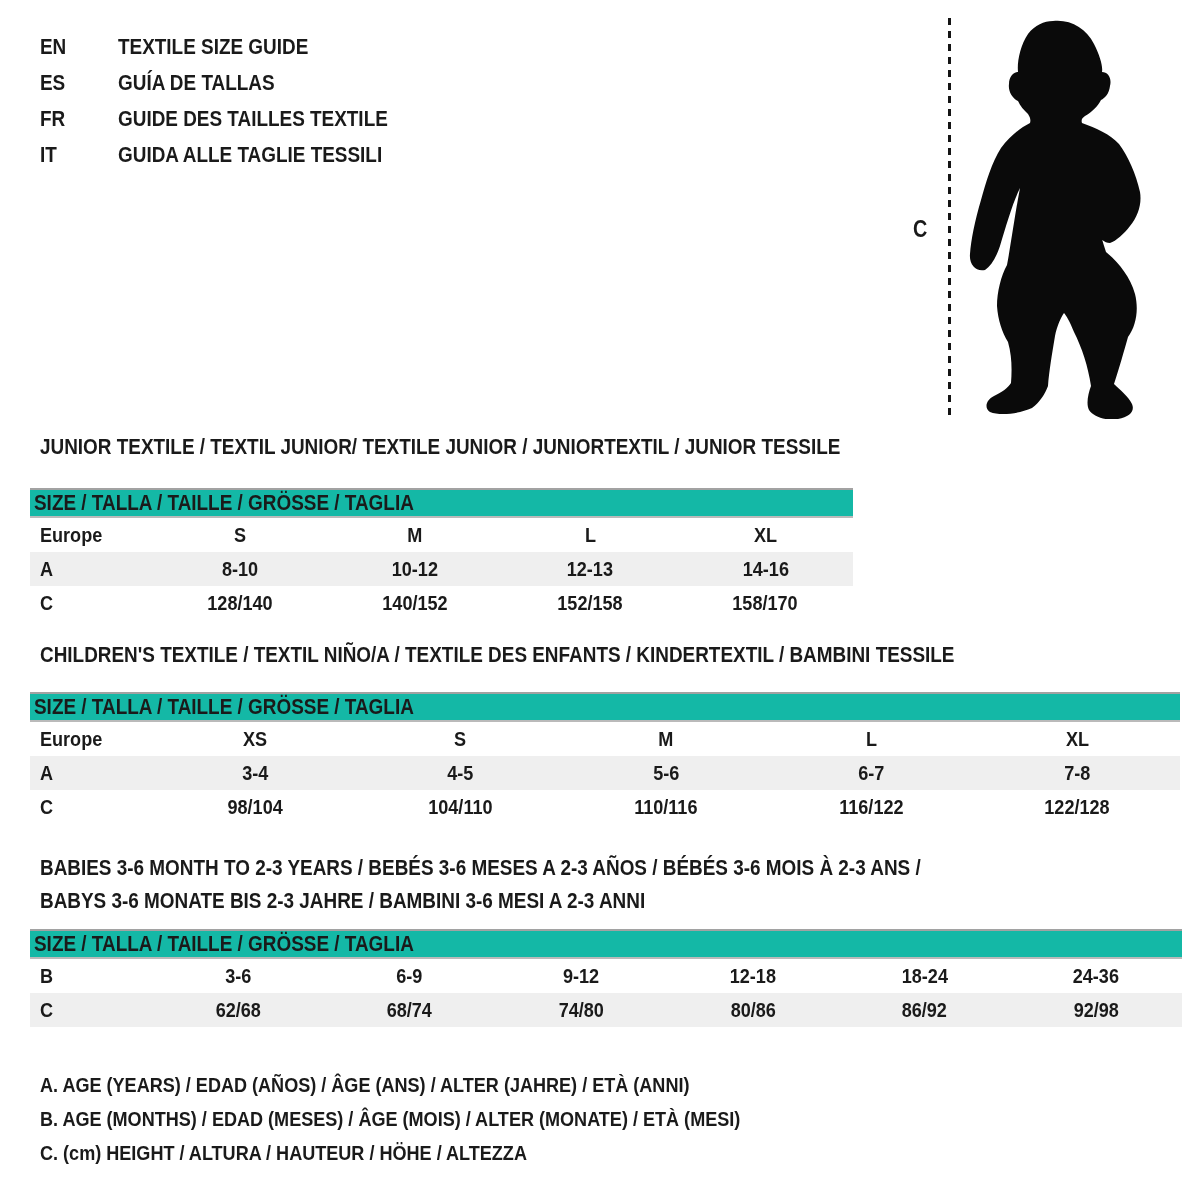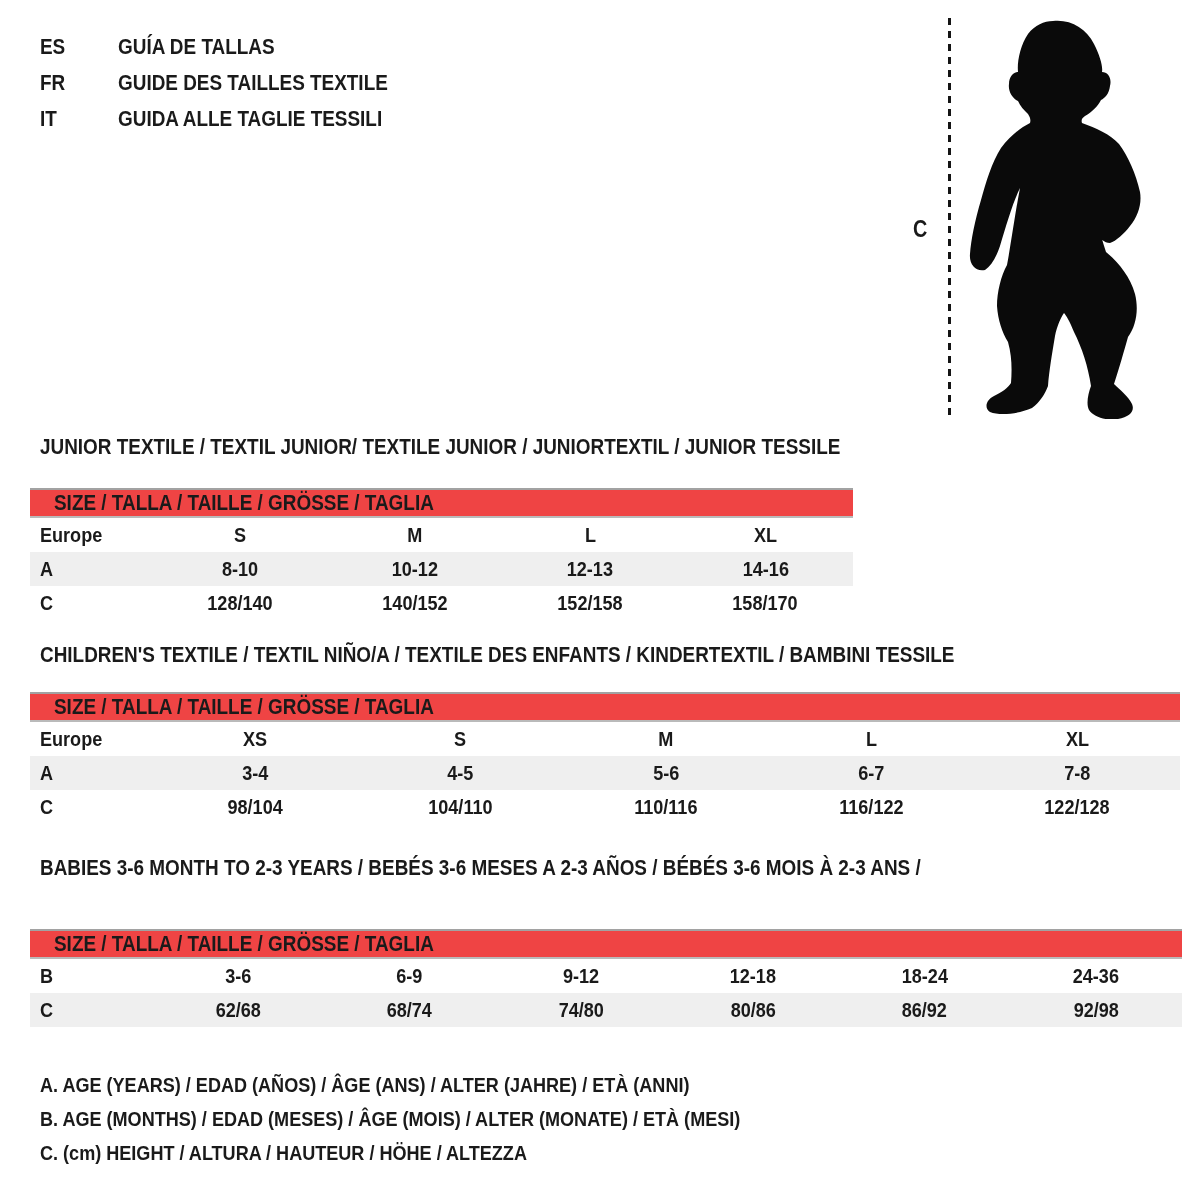--- a/index.html
+++ b/index.html
@@ -37,43 +37,47 @@
   #babies-title   { top: 851px; line-height: 33px; }
 
   
   .size-table { position: absolute; left: 30px; }
   #junior-table   { top: 488px; width: 823px; }
   #children-table { top: 692px; width: 1150px; }
   #babies-table   { top: 929px; width: 1152px; }
 
   .bar {
     height: 26px;
-    background: #ef4444;
+    background: #14b8a6;
     border-top: 2px solid #a2a2a2;
     border-bottom: 2px solid #bababa;
     display: flex; align-items: center;
-    padding-left: 24px;
+    padding-left: 4px;
     font-size: 22px;
     box-sizing: content-box;
   }
   .row { display: flex; height: 34px; align-items: center; font-size: 21px; justify-content: center; }
   .row.shade { background: #efefef; }
   .cell-label { width: 112px; padding-left: 10px; display: flex; align-items: center; }
   .cell { flex: 1; display: flex; justify-content: center; align-items: center; }
 
   
   .legend { position: absolute; left: 40px; top: 1068px; font-size: 21px; }
   .legend-line { height: 34px; display: flex; align-items: center; text-align: right; }
 </style>
 </head>
 <body>
 
 <div class="page">
 
   <div class="lang-block">
+    <div class="lang-row">
+      <span class="lang-code"><span class="cx">EN</span></span>
+      <span class="cx">TEXTILE SIZE GUIDE</span>
+    </div>
     <div class="lang-row">
       <span class="lang-code"><span class="cx">ES</span></span>
       <span class="cx">GUÍA DE TALLAS</span>
     </div>
     <div class="lang-row">
       <span class="lang-code"><span class="cx">FR</span></span>
       <span class="cx">GUIDE DES TAILLES TEXTILE</span>
     </div>
     <div class="lang-row">
       <span class="lang-code"><span class="cx">IT</span></span>
@@ -255,20 +259,21 @@
           <span class="cxc">116/122</span>
         </span>
       <span class="cell">
           <span class="cxc">122/128</span>
         </span>
     </div>
   </div>
 
   <div class="section-title" id="babies-title">
     <div><span class="cx">BABIES 3-6 MONTH TO 2-3 YEARS / BEBÉS 3-6 MESES A 2-3 AÑOS / BÉBÉS 3-6 MOIS À 2-3 ANS /</span></div>
+    <div><span class="cx">BABYS 3-6 MONATE BIS 2-3 JAHRE / BAMBINI 3-6 MESI A 2-3 ANNI</span></div>
   </div>
   <div class="size-table" id="babies-table">
     <div class="bar">
       <span class="cx">SIZE / TALLA / TAILLE / GRÖSSE / TAGLIA</span>
     </div>
     <div class="row">
       <span class="cell-label">
           <span class="cx">B</span>
         </span>
       <span class="cell">

